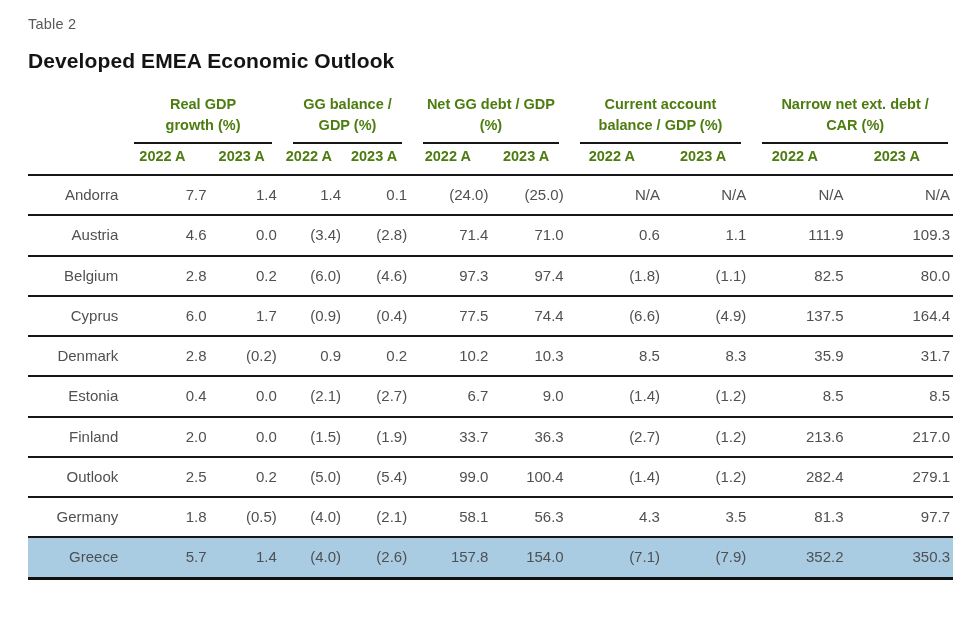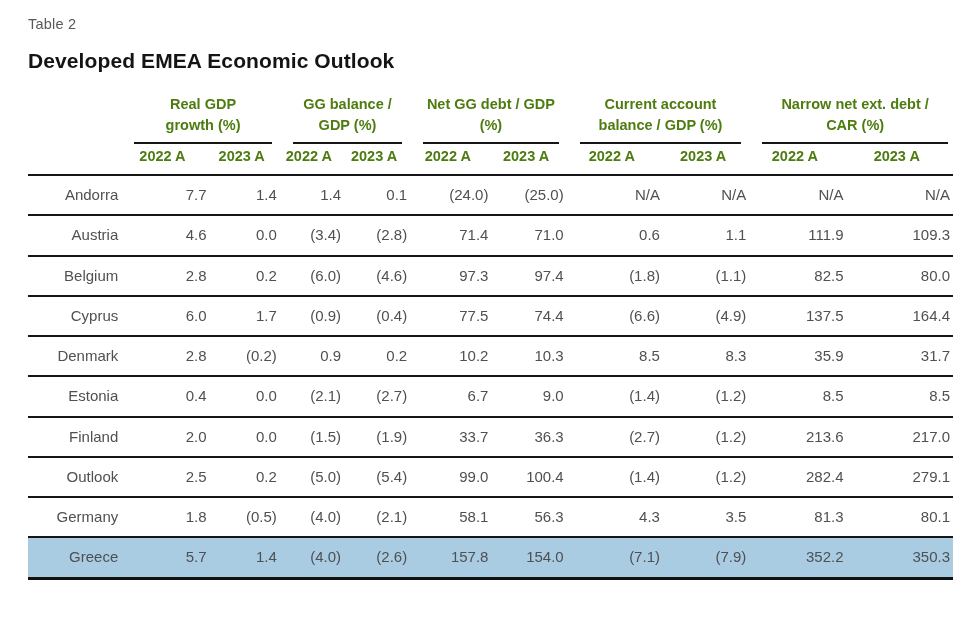--- a/index.html
+++ b/index.html
@@ -253,21 +253,21 @@
           <td class="country">Germany</td>
           <td>1.8</td>
           <td>(0.5)</td>
           <td>(4.0)</td>
           <td>(2.1)</td>
           <td>58.1</td>
           <td>56.3</td>
           <td>4.3</td>
           <td>3.5</td>
           <td>81.3</td>
-          <td>80.1</td>
+          <td>97.7</td>
         </tr>
         <tr class="highlight">
           <td class="country">Greece</td>
           <td>5.7</td>
           <td>1.4</td>
           <td>(4.0)</td>
           <td>(2.6)</td>
           <td>157.8</td>
           <td>154.0</td>
           <td>(7.1)</td>

